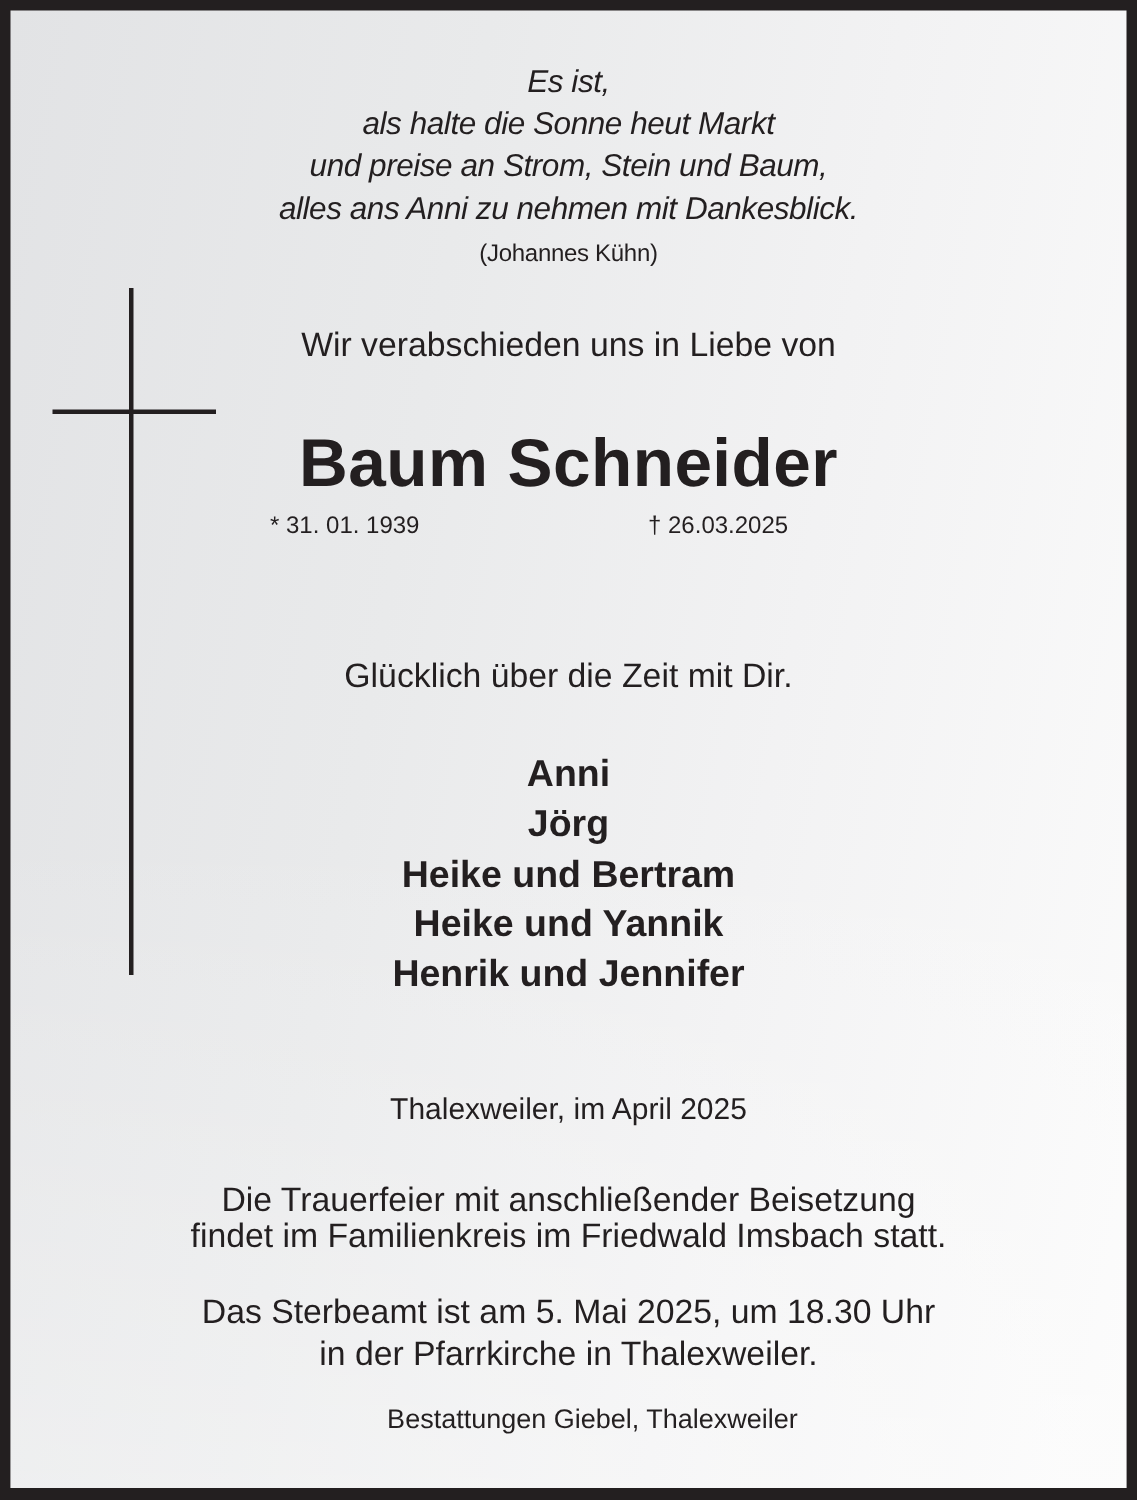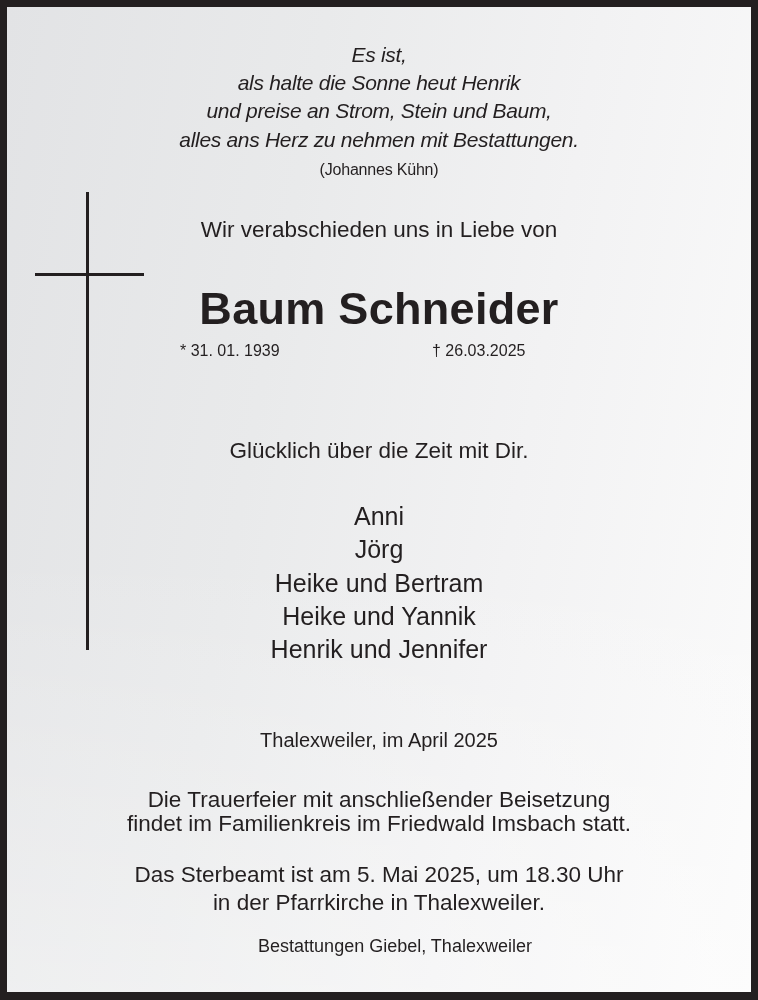--- a/index.html
+++ b/index.html
@@ -19,41 +19,41 @@
     pointer-events: none;
   }
   .line {
     position: absolute; left: 0; width: 758px; text-align: center;
     white-space: nowrap; line-height: 1.2; z-index: 2;
   }
   .quote { font-style: italic; font-size: 21px; letter-spacing: -0.3px; }
   .attrib { font-size: 16px; letter-spacing: -0.2px; }
   .body23 { font-size: 22.5px; }
   .name { font-size: 45px; font-weight: bold; letter-spacing: 0.3px; }
-  .names { font-size: 25px; }
+  .names { font-size: 25px; font-weight: bold; }
   .small { font-size: 18px; margin-left: 16px; }
   .date { position: absolute; font-size: 16px; line-height: 1.2; white-space: nowrap; z-index: 2; }
   .cross-v { position: absolute; left: 86px; top: 192px; width: 3px; height: 458px; background: #231f20; z-index: 2; }
   .cross-h { position: absolute; left: 35px; top: 273px; width: 109px; height: 3px; background: #231f20; z-index: 2; }
 </style>
 </head>
 <body>
 
 <div class="card"></div>
 
 <div>
   <div class="cross-v"></div>
   <div class="cross-h"></div>
 </div>
 
 <div>
   <div class="line quote" style="top:42px">Es ist,</div>
-  <div class="line quote" style="top:70px">als halte die Sonne heut Henrik</div>
+  <div class="line quote" style="top:70px">als halte die Sonne heut Markt</div>
   <div class="line quote" style="top:98px">und preise an Strom, Stein und Baum,</div>
-  <div class="line quote" style="top:127px">alles ans Herz zu nehmen mit Bestattungen.</div>
+  <div class="line quote" style="top:127px">alles ans Anni zu nehmen mit Dankesblick.</div>
   <div class="line attrib" style="top:160px">(Johannes Kühn)</div>
 </div>
 
 <div class="line body23" style="top:216px">Wir verabschieden uns in Liebe von</div>
 
 <div class="line name" style="top:282px">Baum Schneider</div>
 
 <div class="date" style="left:180px; top:341px">* 31. 01. 1939</div>
 <div class="date" style="left:432px; top:341px">† 26.03.2025</div>
 

